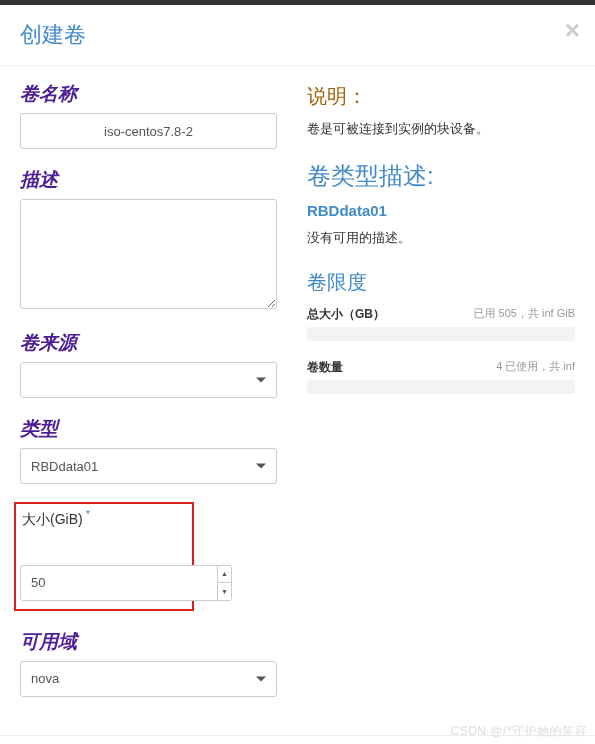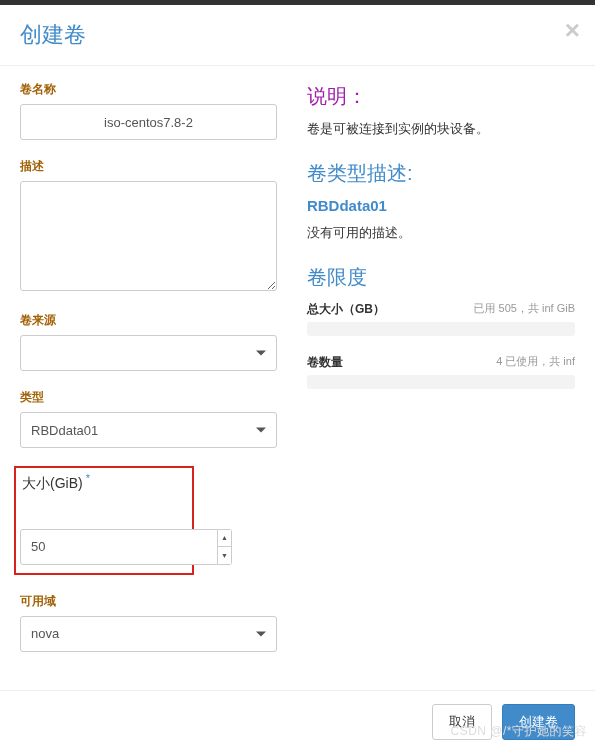--- a/index.html
+++ b/index.html
@@ -38,24 +38,25 @@
   .hr { border: 0; border-top: 1px solid #eee; margin: 0; }
   .modal-body {
     display: flex;
     padding: 15px 20px 20px 20px;
   }
   .col-left { flex: 0 0 49%; padding-right: 15px; }
   .col-right { flex: 0 0 51%; padding-left: 15px; }
   .form-group { margin-bottom: 18px; }
   .form-group label {
     display: block;
-    font-size: 12px;
-    color: #a16207;
+    font-size: 19px;
+    color: #4c1d95;
     margin-bottom: 6px;
     font-weight: bold;
+    font-style: italic;
   }
   .form-control, .select-control {
     width: 100%;
     height: 36px;
     border: 1px solid #ccc;
     border-radius: 3px;
     padding: 6px 10px;
     font-size: 13px;
     color: #555;
     background: #fff;
@@ -115,27 +116,27 @@
     background: #fff;
     border: none;
     cursor: pointer;
     font-size: 7px;
     color: #555;
     padding: 0;
     line-height: 1;
   }
   .spinner .btns button:first-child { border-bottom: 1px solid #ccc; }
   .h2-info {
-    color: #a21caf;
+    color: #a16207;
     font-size: 20px;
     font-weight: normal;
     margin-bottom: 10px;
     margin-top: 2px;
   }
-  .h2-type { color: #428bca; font-size: 20px; font-weight: normal; margin-bottom: 10px; margin-top: 22px; }
+  .h2-type { color: #428bca; font-size: 24px; font-weight: normal; margin-bottom: 10px; margin-top: 22px; }
   .type-name { color: #428bca; font-size: 15px; font-weight: bold; margin-bottom: 10px; }
   .desc-p { font-size: 13px; color: #333; margin-bottom: 4px; }
   .h2-limit { color: #428bca; font-size: 20px; font-weight: normal; margin-top: 22px; margin-bottom: 10px; }
   .quota-row { margin-bottom: 18px; }
   .quota-label {
     display: flex;
     justify-content: space-between;
     font-size: 12px;
     margin-bottom: 4px;
   }

